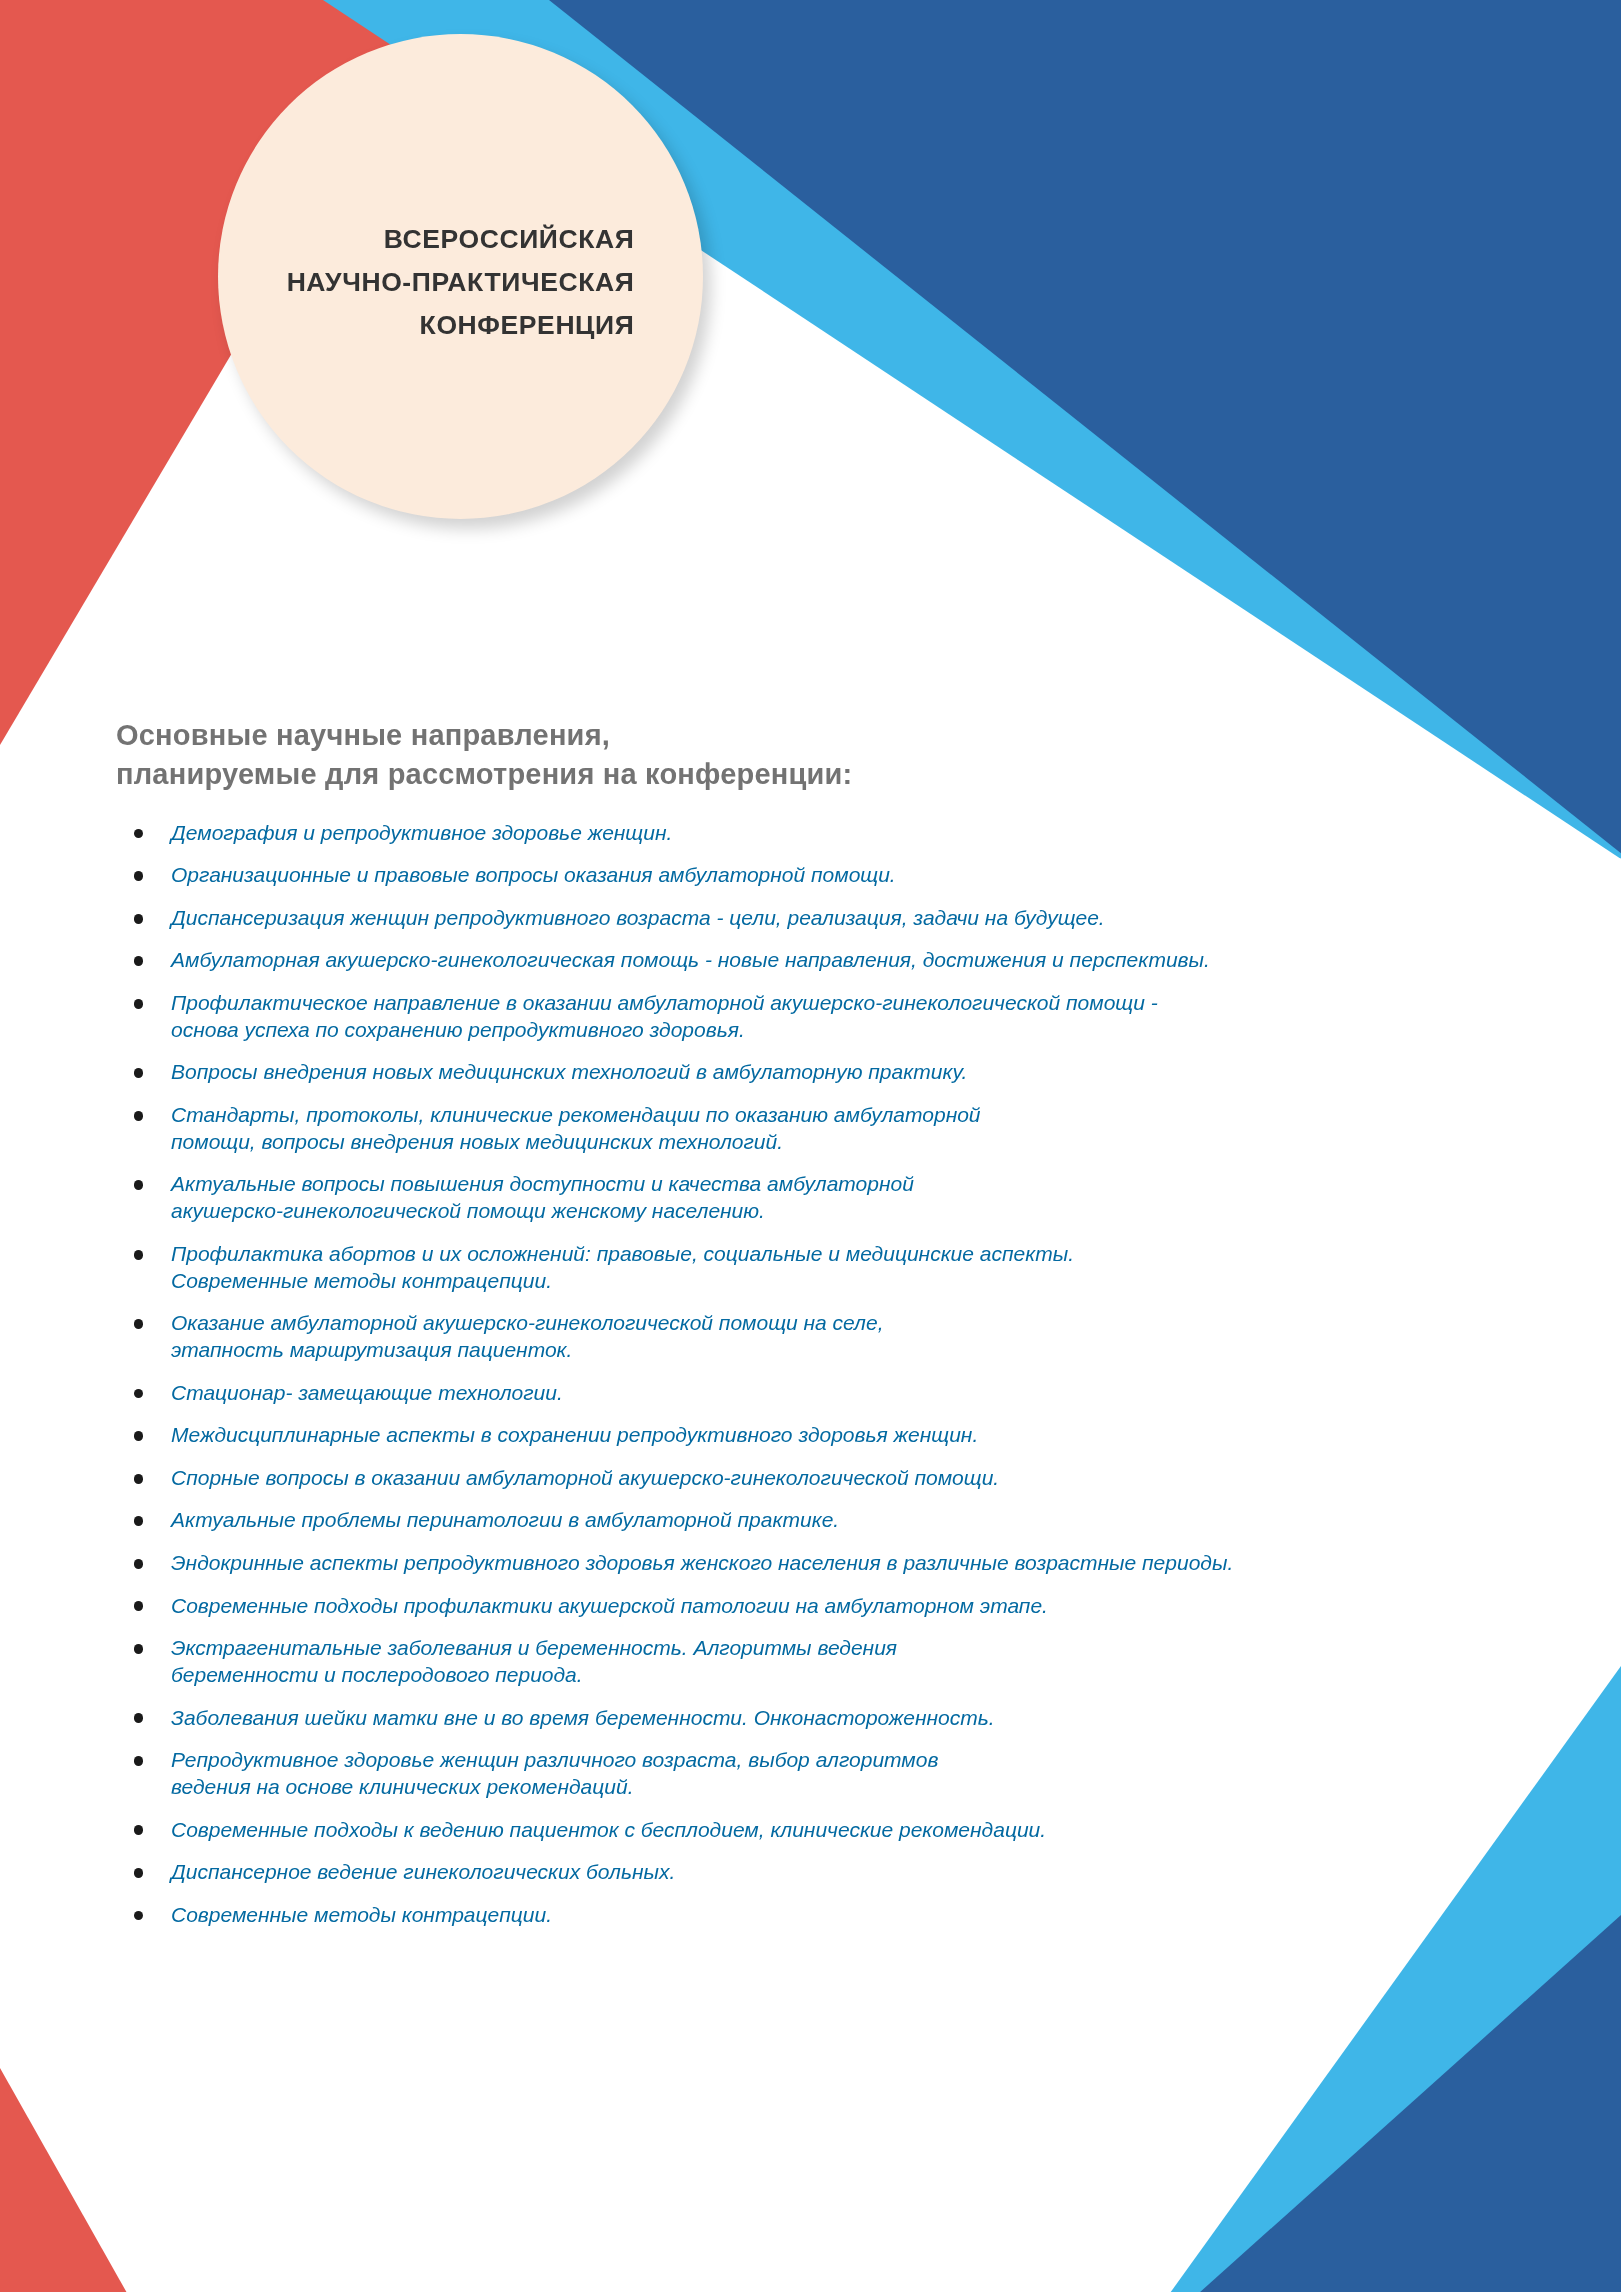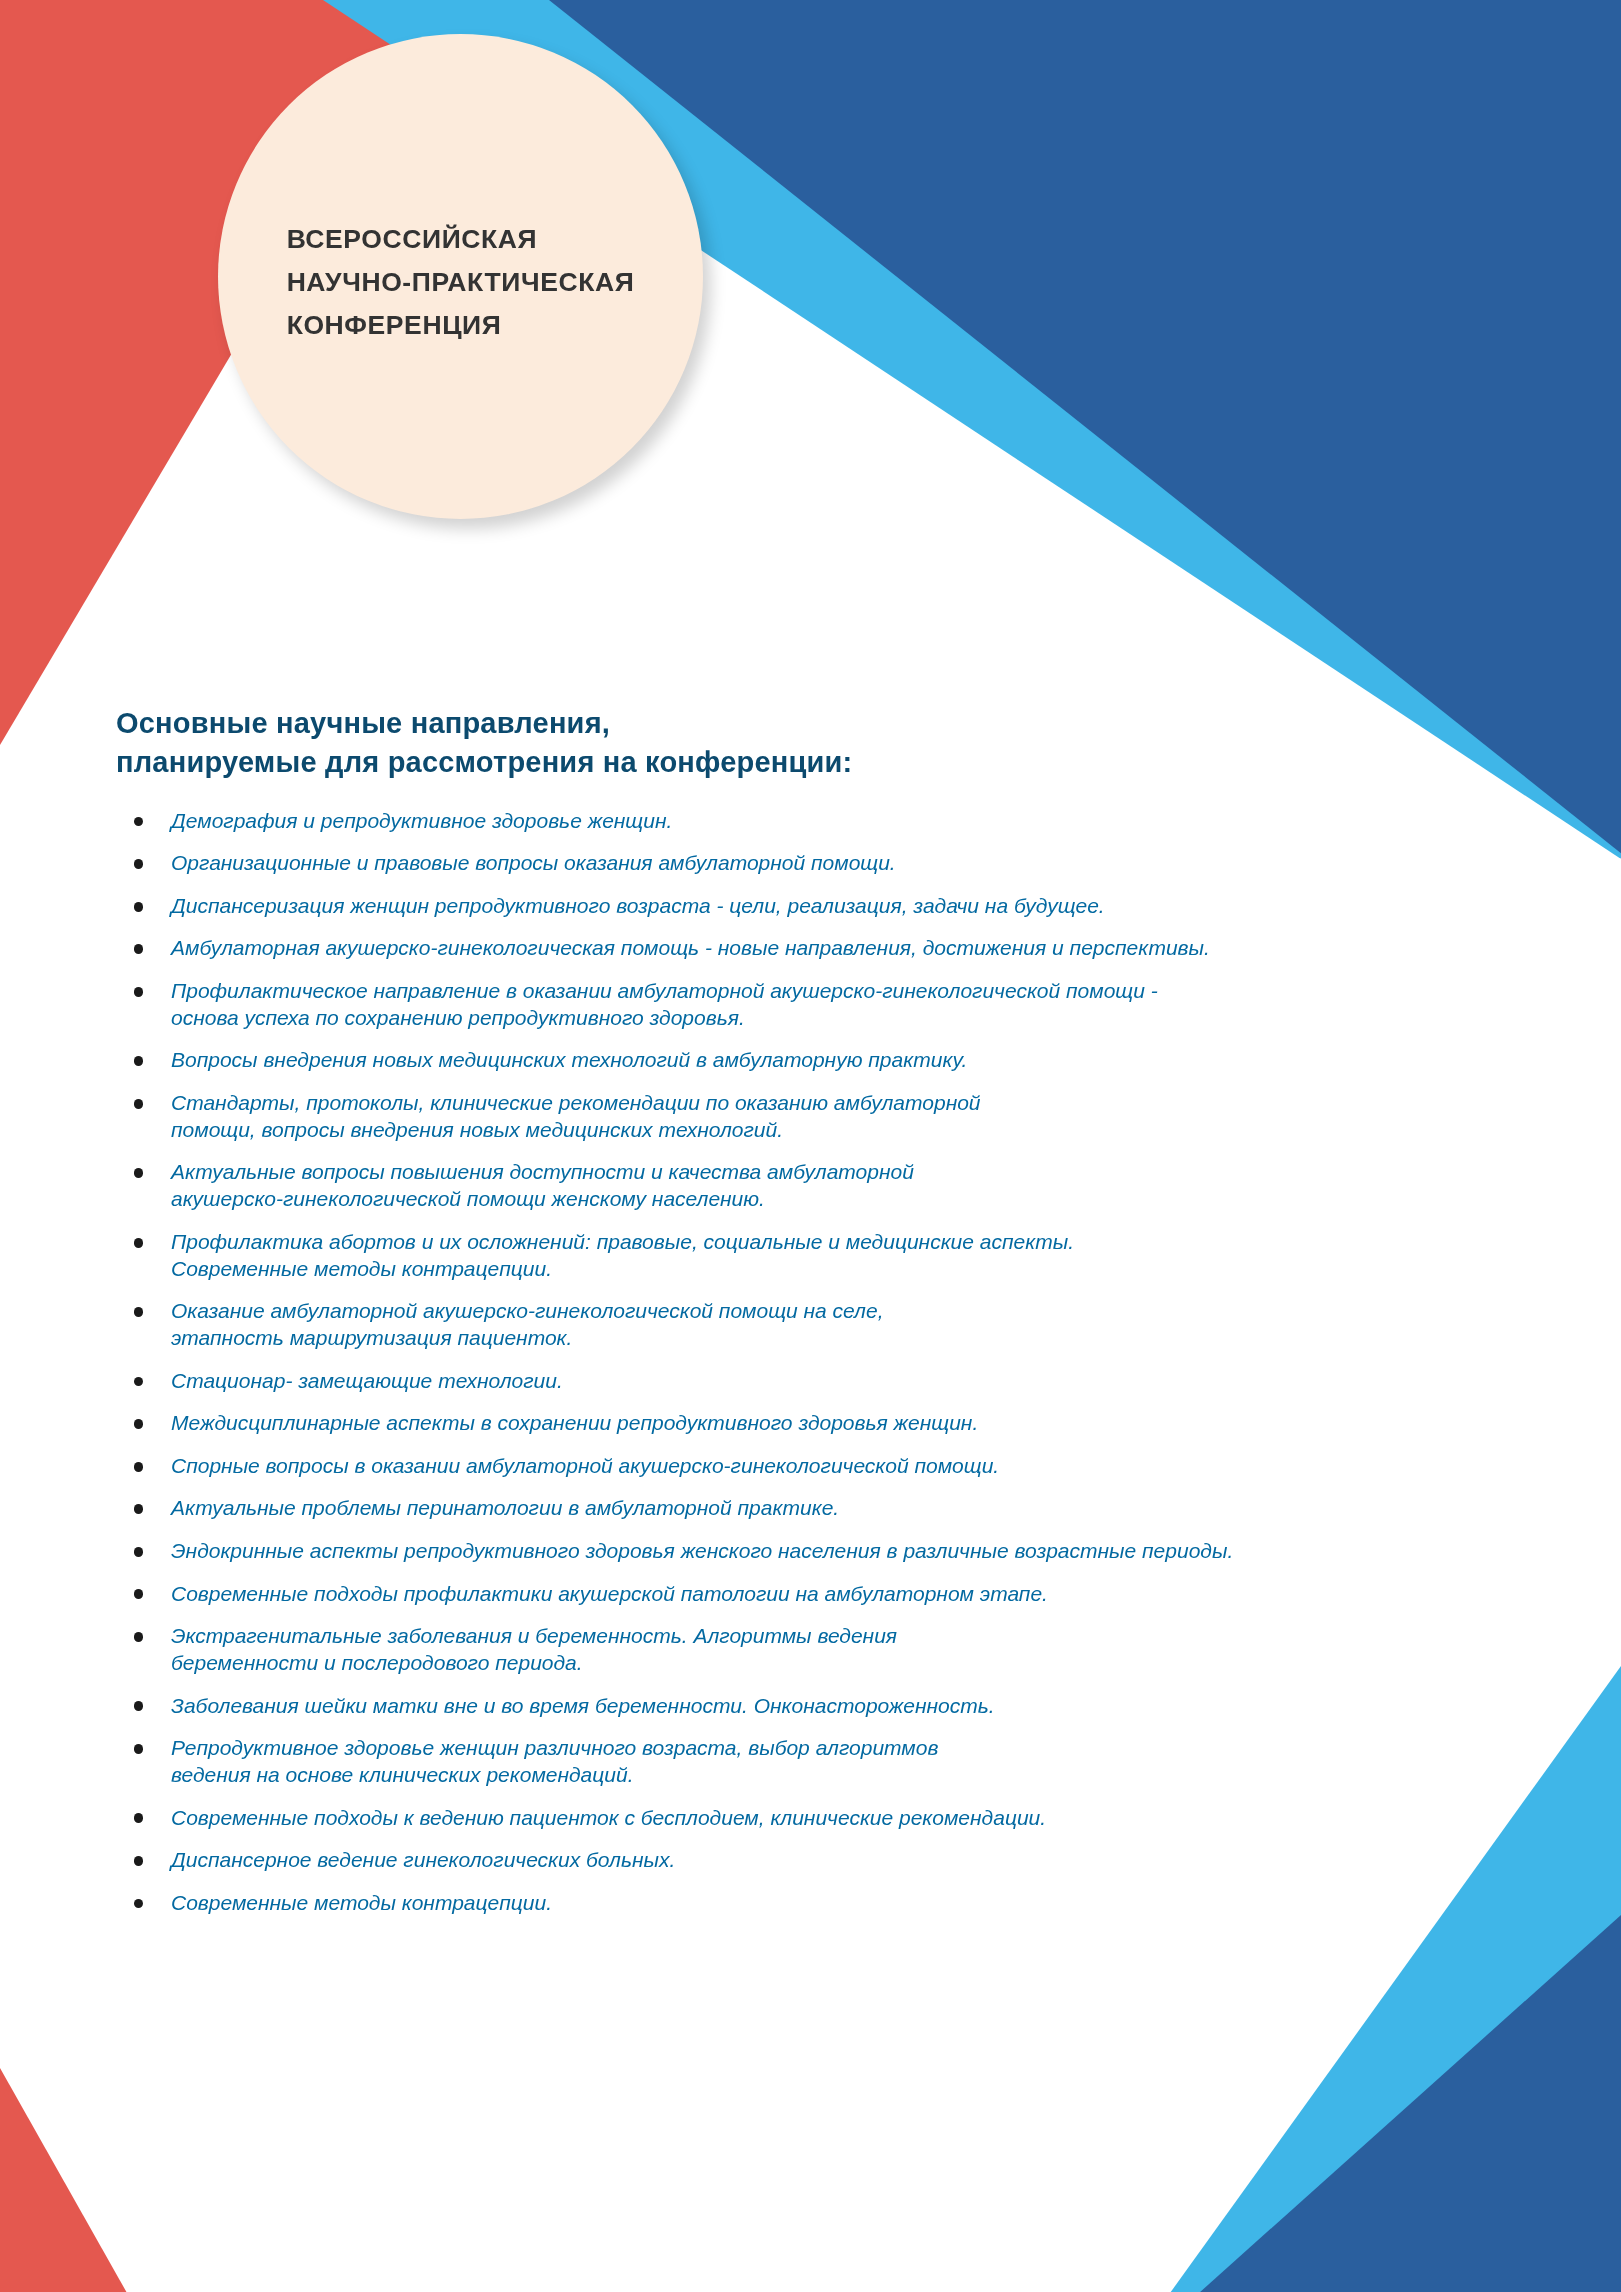--- a/index.html
+++ b/index.html
@@ -105,48 +105,49 @@
     height: 485px;
     border-radius: 50%;
     background: #fcebdc;
     box-shadow: 7.8px 9.8px 15.7px rgba(0,0,0,0.18);
     display: flex;
     align-items: center;
     justify-content: center;
     z-index: 5;
   }
   .badge-text {
-    text-align: left;
+    text-align: right;
     font-weight: bold;
     font-size: 26.5px;
     line-height: 1.62;
     letter-spacing: 0.6px;
     color: #333333;
     font-family: "Liberation Sans", sans-serif;
     margin-top: 12px;
   }
   .badge-text div { white-space: nowrap; }
 
   
   .content {
     position: absolute;
     top: 704px;
     left: 116px;
     width: 1392px;
     z-index: 6;
   }
 
   .section-title {
-    color: #0c4a6e;
+    color: #737373;
     font-weight: bold;
     font-size: 29px;
     line-height: 1.35;
     font-family: "Liberation Sans", sans-serif;
     margin-bottom: 25.5px;
     letter-spacing: 0.2px;
+    margin-top: 12px;
   }
   .section-title div { white-space: nowrap; }
 
   ul.topics {
     list-style: none;
     margin: 0;
     padding: 0;
   }
   ul.topics li {
     position: relative;

